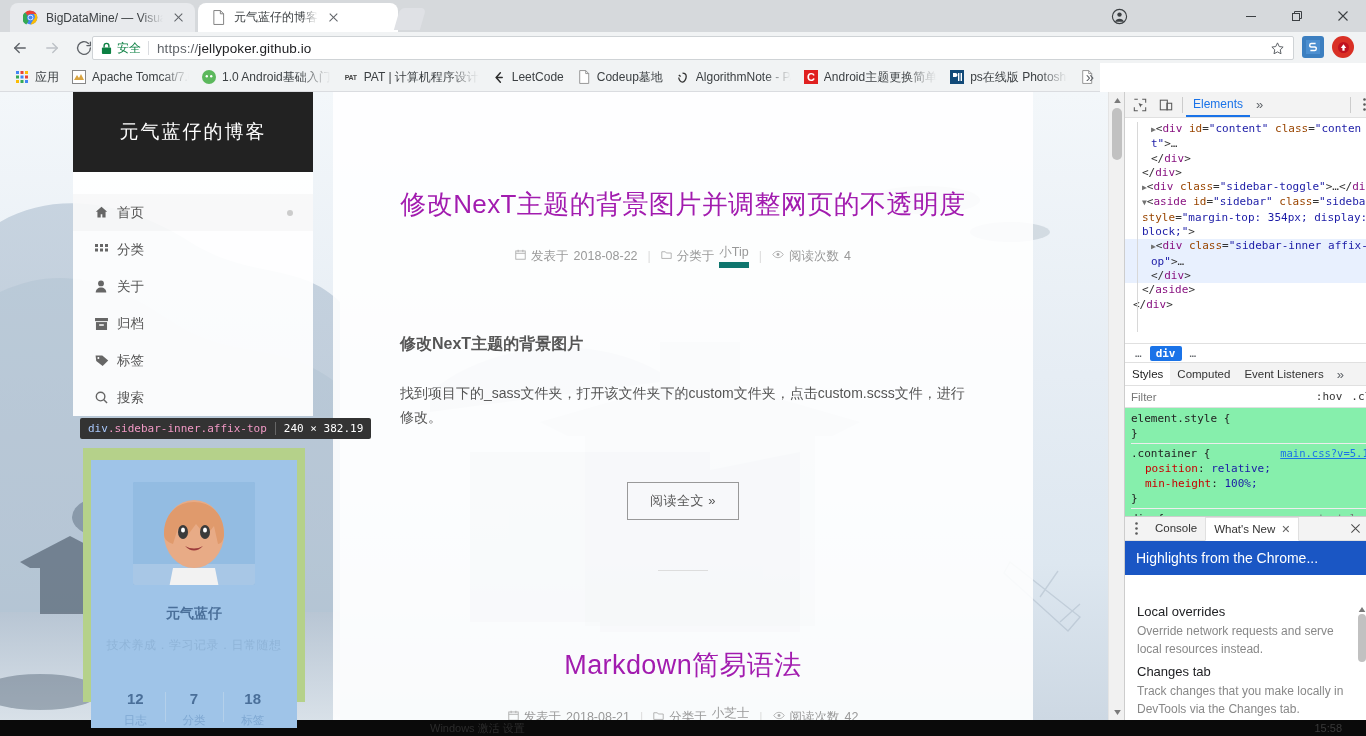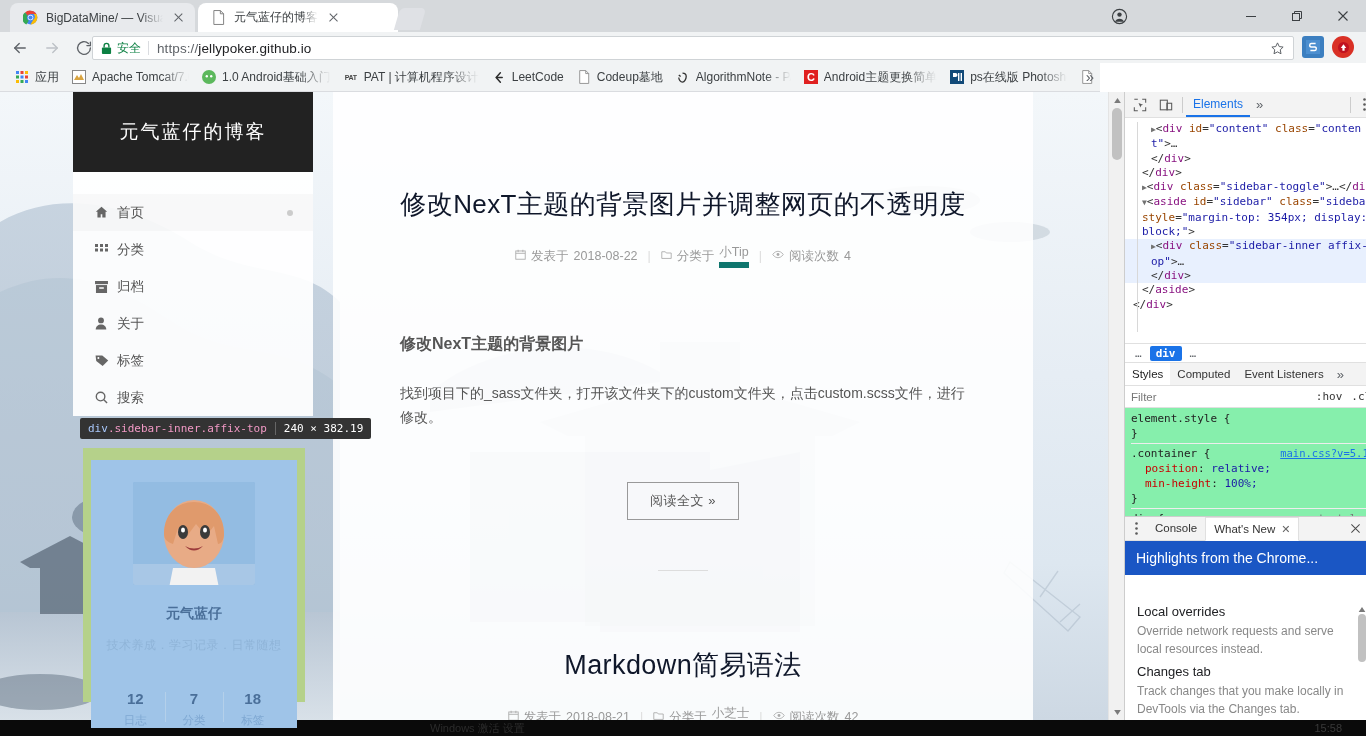--- a/index.html
+++ b/index.html
@@ -103,21 +103,21 @@
   .ps-arrow { width:16px; height:16px; display:flex; align-items:center; justify-content:center; }
   .ps-thumb { position:absolute; top:16px; left:3px; width:10px; height:52px; background:#c1c1c1; border-radius:5px;}
 
   
   .content-col {
     position:absolute; left:333px; top:0; width:700px; min-height:628px;
     background:rgba(255,255,255,.88);
   }
   .post { padding: 0 60px; }
   .post-title {
-    text-align:center; font-size:26px; color:#0f172a; font-weight:400;
+    text-align:center; font-size:26px; color:#a21caf; font-weight:400;
     padding-top:78px; letter-spacing:.4px;
   }
   .post-title.second { padding-top:58px; font-size:27px; }
   .post-meta {
     text-align:center; font-size:12.5px; color:#999; margin-top:22px;
     display:flex; justify-content:center; align-items:center; gap:6px; flex-wrap:wrap;
   }
   .post-meta .mi { display:inline-flex; align-items:center; gap:5px; }
   .post-meta .divider { color:#ddd; margin:0 4px; }
   .post-meta a { color:#999; text-decoration:none; border-bottom:6px solid #0f766e; padding-bottom:1px;}
@@ -690,37 +690,37 @@
               <rect x="0" y="5.5" width="3" height="3"></rect>
                 <rect x="5" y="5.5" width="3" height="3"></rect>
                 <rect x="10" y="5.5" width="3" height="3"></rect>
             </svg>
           </span>
           <span>分类</span>
         </div>
 
         <div class="nav-item">
           <span class="nav-ico">
+            <svg width="12" height="13" viewBox="0 0 14 16" fill="#666">
+                <circle cx="7" cy="4.2" r="3.6"></circle>
+                <path d="M0.5 15.5c0-3.7 2.9-6.2 6.5-6.2s6.5 2.5 6.5 6.2z"></path>
+              </svg>
+          </span>
+          <span>关于</span>
+        </div>
+
+        <div class="nav-item">
+          <span class="nav-ico">
             <svg width="13" height="12" viewBox="0 0 14 13" fill="#666">
                 <rect x="0" y="0" width="14" height="3.4"></rect>
                 <rect x="1" y="4.4" width="12" height="8.6"></rect>
                 <rect x="4.5" y="6.8" width="5" height="1.6" fill="#fff"></rect>
               </svg>
           </span>
           <span>归档</span>
-        </div>
-
-        <div class="nav-item">
-          <span class="nav-ico">
-            <svg width="12" height="13" viewBox="0 0 14 16" fill="#666">
-                <circle cx="7" cy="4.2" r="3.6"></circle>
-                <path d="M0.5 15.5c0-3.7 2.9-6.2 6.5-6.2s6.5 2.5 6.5 6.2z"></path>
-              </svg>
-          </span>
-          <span>关于</span>
         </div>
 
         <div class="nav-item">
           <span class="nav-ico">
             <svg width="14" height="13" viewBox="0 0 15 14" fill="#666">
                 <path d="M0.6 1.5h7.2l6.4 5.5-6 6L1.3 7.6z"></path>
                 <circle cx="3.6" cy="4.2" r="1.1" fill="#fff"></circle>
               </svg>
           </span>
           <span>标签</span>

